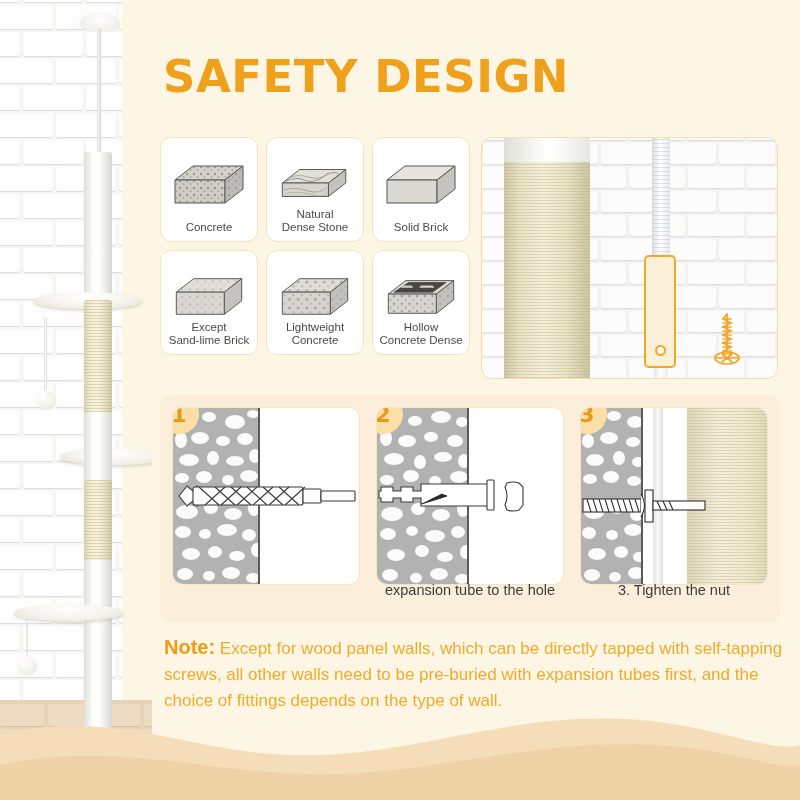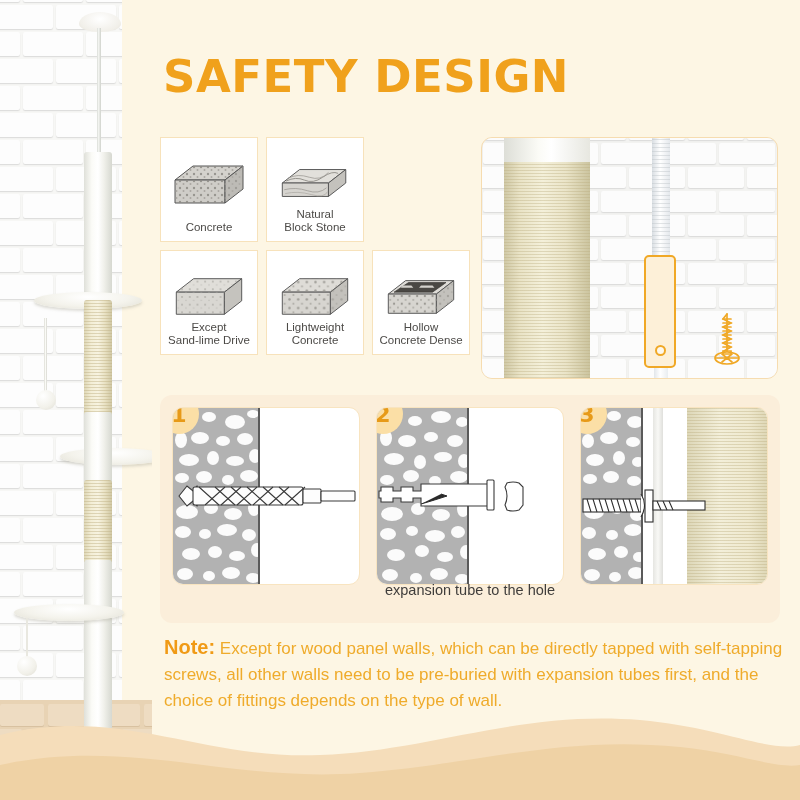--- a/index.html
+++ b/index.html
@@ -85,21 +85,21 @@
     font-size:45px;font-weight:bold;letter-spacing:.5px;
     color:#f0a11c;
     font-family:"DejaVu Sans", sans-serif;
   }
 
   
   .cards{position:absolute;left:160px;top:137px;width:310px;}
   .cardrow{display:flex;gap:8px;margin-bottom:8px;}
   .card{
     width:98px;height:105px;background:#ffffff;
-    border:1.5px solid #f7e2bb;border-radius:0;
+    border:1.5px solid #f7e2bb;border-radius:11px;
     display:flex;flex-direction:column;align-items:center;justify-content:flex-start;
     box-sizing:border-box;padding-top:20px;
   }
   .card .cardlabel{
     margin-top:auto;margin-bottom:7px;
     font-size:11.5px;color:#4c4a47;text-align:center;line-height:13px;
     font-family:"Liberation Sans", sans-serif;
   }
   .blockwrap{width:76px;height:52px;display:block;}
 
@@ -389,43 +389,51 @@
         <svg class="blockwrap" viewBox="0 0 76 52">
           <polygon points="4,26 22,12 70,12 52,26" fill="#e2e0db" stroke="#555" stroke-width="1"></polygon>
           <polygon points="4,26 52,26 52,40 4,40" fill="#d6d4cf" stroke="#555" stroke-width="1"></polygon>
           <polygon points="52,26 70,12 70,26 52,40" fill="#c4c2bd" stroke="#555" stroke-width="1"></polygon>
           <path d="M8,24 Q18,19 27,23 T46,20 T62,16" fill="none" stroke="#8a8882" stroke-width=".9"></path>
           <path d="M10,21 Q20,16 32,20 T52,15" fill="none" stroke="#9a9892" stroke-width=".8"></path>
           <path d="M6,33 Q18,30 30,34 T50,31" fill="none" stroke="#9a9892" stroke-width=".8"></path>
           <path d="M7,37 Q20,34 34,38 T51,35" fill="none" stroke="#a8a6a0" stroke-width=".7"></path>
         </svg>
         <div class="cardlabel">
-          <span>Natural</span><br><span>Block Stone</span>
-        </div>
-      </div>
-
+          <span>Natural</span><br><span>Dense Stone</span>
+        </div>
+      </div>
+
+      <div class="card">
+        <svg class="blockwrap" viewBox="0 0 76 52">
+          <polygon points="4,22 22,8 72,8 54,22" fill="#e6e4df" stroke="#555" stroke-width="1"></polygon>
+          <polygon points="4,22 54,22 54,45 4,45" fill="#dbd9d4" stroke="#555" stroke-width="1"></polygon>
+          <polygon points="54,22 72,8 72,31 54,45" fill="#c6c4bf" stroke="#555" stroke-width="1"></polygon>
+        </svg>
+        <div class="cardlabel">Solid Brick</div>
+      </div>
     </div>
 
     <div class="cardrow">
       <div class="card">
         <svg class="blockwrap" viewBox="0 0 76 52">
           <defs>
               <pattern id="spk2" width="8" height="8" patternUnits="userSpaceOnUse">
             <circle cx="2" cy="3" r=".9" fill="#9b9993"></circle>
                 <circle cx="6" cy="6.5" r=".7" fill="#aeaca6"></circle>
           </pattern>
             </defs>
           <polygon points="4,22 22,8 72,8 54,22" fill="#e0ded9" stroke="#555" stroke-width="1"></polygon>
           <polygon points="4,22 54,22 54,45 4,45" fill="#d9d7d2" stroke="#555" stroke-width="1"></polygon>
           <polygon points="54,22 72,8 72,31 54,45" fill="#c5c3be" stroke="#555" stroke-width="1"></polygon>
           <polygon points="4,22 22,8 72,8 54,22" fill="url(#spk2)" opacity=".7"></polygon>
           <polygon points="4,22 54,22 54,45 4,45" fill="url(#spk2)" opacity=".7"></polygon>
         </svg>
         <div class="cardlabel">
-          <span>Except</span><br><span>Sand-lime Drive</span>
+          <span>Except</span><br><span>Sand-lime Brick</span>
         </div>
       </div>
 
       <div class="card">
         <svg class="blockwrap" viewBox="0 0 76 52">
           <defs>
               <pattern id="spk3" width="9" height="9" patternUnits="userSpaceOnUse">
             <circle cx="2.5" cy="2.5" r="1.3" fill="#8e8c86"></circle>
                 <circle cx="6.5" cy="7" r="1.1" fill="#a09e98"></circle>
           </pattern>
@@ -718,20 +726,21 @@
           <path d="M6,13 L10,26 M12,13 L16,26 M18,13 L22,26 M24,13 L28,26 M30,13 L34,26 M36,13 L40,26 M42,13 L46,26 M48,13 L52,26 M54,13 L58,26"></path>
           <path d="M60,8 q7,11 0,23" fill="#ffffff"></path>
           <rect x="64" y="4" width="8" height="32" fill="#ffffff"></rect>
           <rect x="72" y="15" width="52" height="9" fill="#ffffff"></rect>
           <path d="M76,15 L80,24 M82,15 L86,24 M88,15 L92,24"></path>
         </g>
       </svg>
       <div class="badge" style="left:-14px;top:-14px;">3</div>
     </div>
     <div class="step-cap" style="left:414px;top:186px;">
+      <div>3. Tighten the nut</div>
     </div>
   </div>
 
   <div class="note">
     <b>Note:</b>
     <span>Except for wood panel walls, which can be directly tapped with self-tapping screws, all other walls need to be pre-buried with expansion tubes first, and the choice of fittings depends on the type of wall.</span>
   </div>
 
   <svg class="waves" viewBox="0 0 800 135" preserveAspectRatio="none">
     <path d="M0,70 C120,40 200,95 320,90 C430,86 520,45 640,55 C720,62 770,88 800,80 L800,135 L0,135 Z" fill="#f5ddba"></path>

